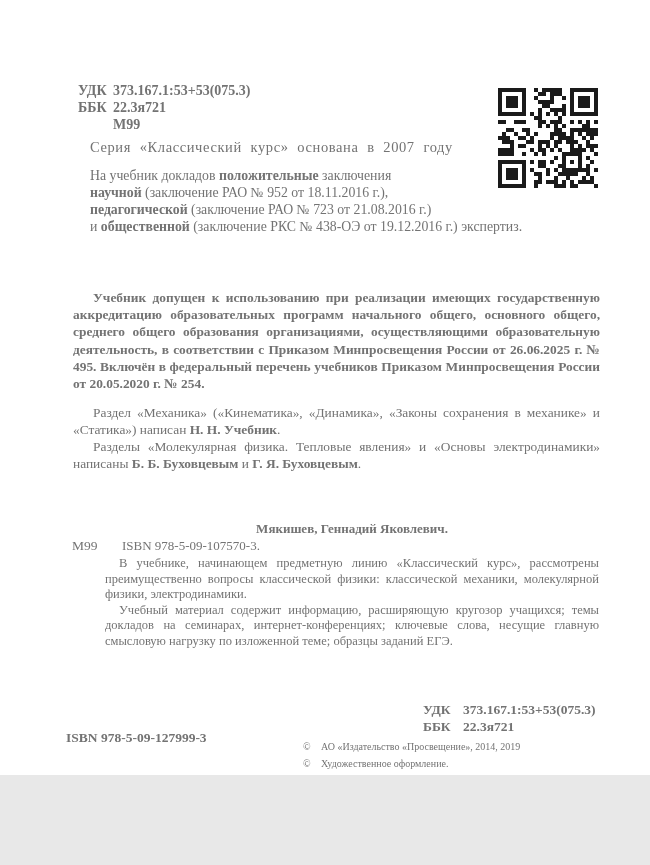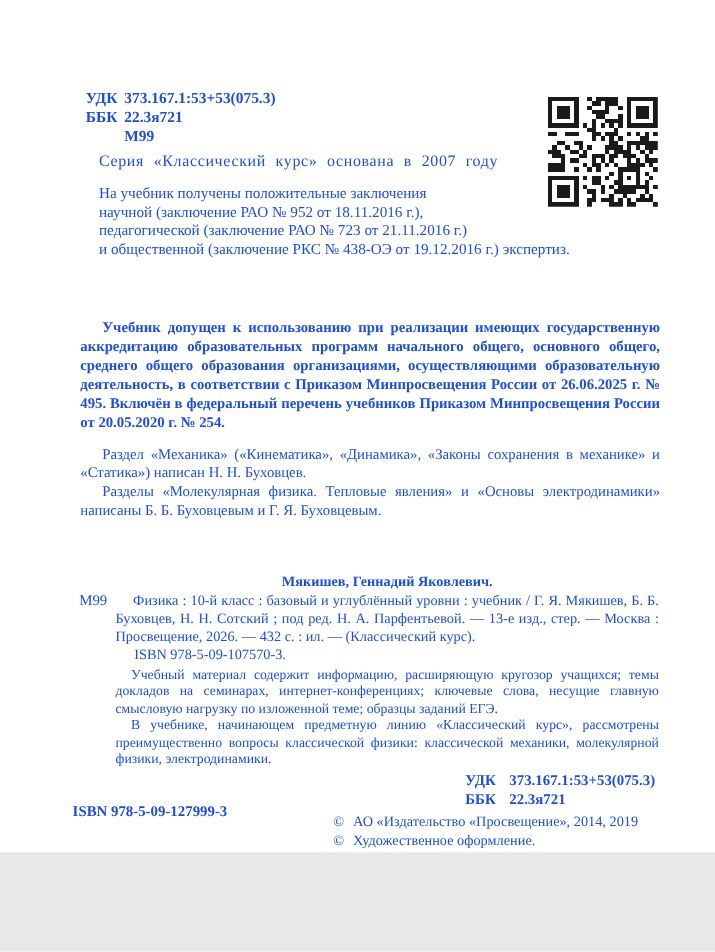--- a/index.html
+++ b/index.html
@@ -1,24 +1,24 @@
 <!DOCTYPE html>
 <html lang="ru"><head>
 <meta charset="utf-8">
 <style>
   html,body{margin:0;padding:0;background:#e8e8e8;}
   .page{
     position:relative;
     width:650px;height:775px;
     background:#ffffff;
-    color:#1d4ed8;
+    color:#737373;
     font-family:"Liberation Serif","DejaVu Serif",serif;
     overflow:hidden;
   }
-  b{font-weight:400;}
+  b{font-weight:700;}
   .abs{position:absolute;}
 
   
   .udk-top{left:78px;top:82px;font-size:14px;font-weight:700;line-height:17px;}
   .udk-top .lbl{display:inline-block;width:35px;}
   
   .series{left:90px;top:139px;font-size:14.5px;letter-spacing:.6px;word-spacing:4.5px;white-space:nowrap;}
   
   .expertise{left:90px;top:167px;font-size:13.8px;line-height:17px;width:512px;}
   
@@ -33,21 +33,21 @@
   .catalog .author{font-weight:700;text-align:center;}
   .catalog .sign{position:absolute;left:-33px;top:17px;font-size:13.5px;}
   .catalog .entry{margin:0;text-align:justify;text-indent:16px;}
   .catalog .isbn-line{margin:0 0 2px 17px;}
   .catalog .annot{margin:0;font-size:12.5px;line-height:15.6px;text-align:justify;text-indent:14px;}
   
   .udk-bottom{left:423px;top:702px;font-size:13.5px;font-weight:700;line-height:16.5px;}
   .udk-bottom .lbl{display:inline-block;width:40px;}
   
   .footer-isbn{left:66px;top:730px;font-size:13.5px;font-weight:700;}
-  .copyright{left:303px;top:739px;font-size:13px;line-height:16.8px;}
+  .copyright{left:303px;top:739px;font-size:10px;line-height:16.8px;}
   .copyright .mark{display:inline-block;width:18px;}
 </style>
 </head>
 <body>
 
 <div class="page">
 
   <div class="abs udk-top">
     <div><span class="lbl">УДК</span><span>373.167.1:53+53(075.3)</span></div>
     <div><span class="lbl">ББК</span><span>22.3я721</span></div>
@@ -358,40 +358,39 @@
         <rect x="60" y="96" width="4" height="4"></rect>
         <rect x="64" y="96" width="4" height="4"></rect>
         <rect x="72" y="96" width="4" height="4"></rect>
         <rect x="76" y="96" width="4" height="4"></rect>
         <rect x="96" y="96" width="4" height="4"></rect>
       </svg></div>
 
   <div class="abs series">Серия «Классический курс» основана в 2007 году</div>
 
   <div class="abs expertise">
-    <div><span>На учебник получены </span><b>положительные</b><span> заключения</span></div>
+    <div><span>На учебник докладов </span><b>положительные</b><span> заключения</span></div>
     <div><b>научной</b><span> (заключение РАО № 952 от 18.11.2016 г.),</span></div>
-    <div><b>педагогической</b><span> (заключение РАО № 723 от 21.11.2016 г.)</span></div>
+    <div><b>педагогической</b><span> (заключение РАО № 723 от 21.08.2016 г.)</span></div>
     <div><span>и </span><b>общественной</b><span> (заключение РКС № 438-ОЭ от 19.12.2016 г.) экспертиз.</span></div>
   </div>
 
   <div class="abs admission">Учебник допущен к использованию при реализации имеющих государственную аккредитацию образовательных программ начального общего, основного общего, среднего общего образования организациями, осуществляющими образовательную деятельность, в соответствии с Приказом Минпросвещения России от 26.06.2025 г. № 495. Включён в федеральный перечень учебников Приказом Минпросвещения России от 20.05.2020 г. № 254.</div>
 
   <div class="abs sections">
-    <p><span>Раздел «Механика» («Кинематика», «Динамика», «Законы сохранения в механике» и «Статика») написан </span><b>Н. Н. Буховцев</b><span>.</span></p>
+    <p><span>Раздел «Механика» («Кинематика», «Динамика», «Законы сохранения в механике» и «Статика») написан </span><b>Н. Н. Учебник</b><span>.</span></p>
     <p><span>Разделы «Молекулярная физика. Тепловые явления» и «Основы электродинамики» написаны </span><b>Б. Б. Буховцевым</b><span> и </span><b>Г. Я. Буховцевым</b><span>.</span></p>
   </div>
 
   <div class="abs catalog">
     <span class="sign">М99</span>
     <div class="author">Мякишев, Геннадий Яковлевич.</div>
-    <p class="entry">Физика : 10-й класс : базовый и углублённый уровни : учебник / Г. Я. Мякишев, Б. Б. Буховцев, Н. Н. Сотский ; под ред. Н. А. Парфентьевой. — 13-е изд., стер. — Москва : Просвещение, 2026. — 432 с. : ил. — (Классический курс).</p>
     <div class="isbn-line">ISBN 978-5-09-107570-3.</div>
+    <p class="annot">В учебнике, начинающем предметную линию «Классический курс», рассмотрены преимущественно вопросы классической физики: классической механики, молекулярной физики, электродинамики.</p>
     <p class="annot">Учебный материал содержит информацию, расширяющую кругозор учащихся; темы докладов на семинарах, интернет-конференциях; ключевые слова, несущие главную смысловую нагрузку по изложенной теме; образцы заданий ЕГЭ.</p>
-    <p class="annot">В учебнике, начинающем предметную линию «Классический курс», рассмотрены преимущественно вопросы классической физики: классической механики, молекулярной физики, электродинамики.</p>
   </div>
 
   <div class="abs udk-bottom">
     <div><span class="lbl">УДК</span><span>373.167.1:53+53(075.3)</span></div>
     <div><span class="lbl">ББК</span><span>22.3я721</span></div>
   </div>
 
   <div class="abs footer-isbn">ISBN 978-5-09-127999-3</div>
   <div class="abs copyright">
     <div><span class="mark">©</span><span>АО «Издательство «Просвещение», 2014, 2019</span></div>

